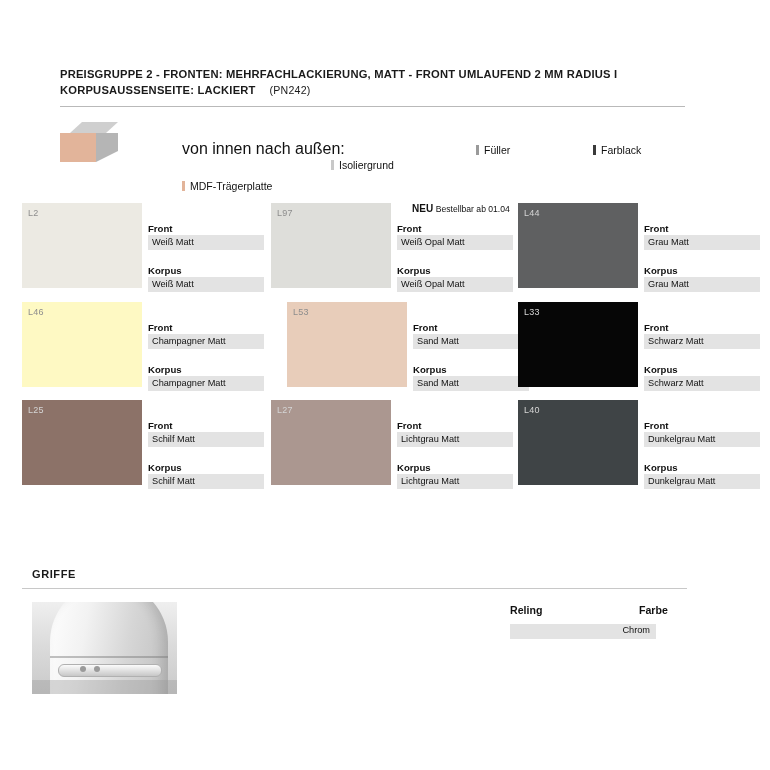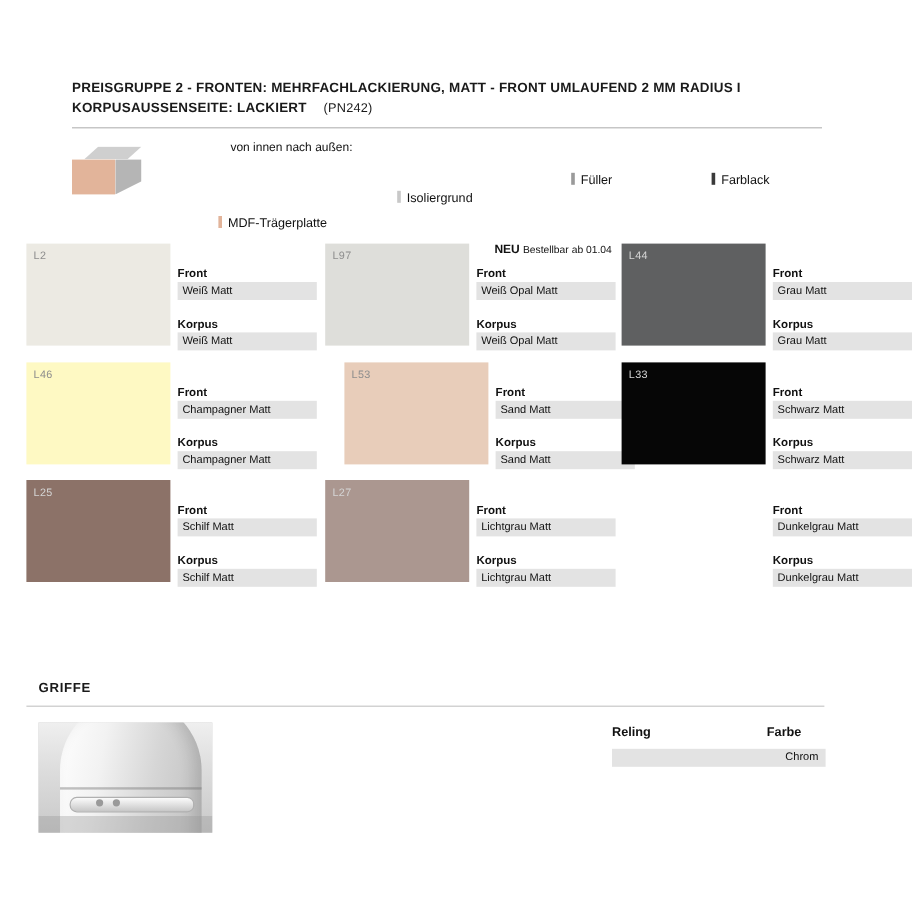--- a/index.html
+++ b/index.html
@@ -13,21 +13,21 @@
   .hrule{position:absolute;left:60px;top:106px;width:625px;height:1px;background:#b9b9b9;}
 
   
   .legend{position:absolute;left:60px;top:118px;width:625px;height:48px;}
   .cube{position:absolute;left:0;top:4px;width:58px;height:40px;}
   .cube .top{position:absolute;left:10px;top:0;width:48px;height:11px;background:#cfcfcf;
      clip-path:polygon(12px 0,48px 0,36px 11px,0 11px);}
   .cube .right{position:absolute;left:36px;top:11px;width:22px;height:29px;background:#b5b5b5;
      clip-path:polygon(0 0,22px -11px,22px 18px,0 29px);}
   .cube .front{position:absolute;left:0;top:11px;width:36px;height:29px;background:#e2b49a;}
-  .legend .intro{position:absolute;left:122px;top:0;font-size:10px;color:#111;margin-left:10px;}
+  .legend .intro{position:absolute;left:122px;top:22px;font-size:16px;color:#111;}
   .legend .item{position:absolute;top:26px;font-size:10.5px;color:#111;white-space:nowrap;}
   .legend .item .bar{display:inline-block;width:3px;height:10px;vertical-align:-1px;margin-right:5px;}
   .lg1{left:122px;margin-top:36px;} .lg2{left:271px;margin-top:15px;} .lg3{left:416px;} .lg4{left:533px;}
 
   
   .grid{position:absolute;left:22px;top:203px;width:726px;}
   .swatch-cell{position:absolute;width:242px;height:97px;}
   .chip{position:absolute;left:0;top:0;width:120px;height:85px;}
   .chip .code{position:absolute;left:6px;top:5px;font-size:9px;color:#8d8d8d;letter-spacing:.3px;}
   .chip.dark .code{color:#d5d5d5;}
@@ -47,21 +47,21 @@
   .handle-img .body{position:absolute;left:18px;top:-20px;width:118px;height:150px;border-radius:50% 50% 6px 6px/40% 40% 4px 4px;
      background:linear-gradient(100deg,#ffffff 0%,#f2f2f2 30%,#d6d6d6 62%,#bdbdbd 100%);box-shadow:inset -6px 0 12px rgba(0,0,0,.12);}
   .handle-img .seam{position:absolute;left:18px;top:54px;width:118px;height:2px;background:rgba(120,120,120,.45);}
   .handle-img .bar{position:absolute;left:26px;top:62px;width:102px;height:11px;border-radius:6px;
      background:linear-gradient(180deg,#fbfbfb,#c7c7c7);border:1px solid #b0b0b0;}
   .handle-img .knob{position:absolute;top:64px;width:6px;height:6px;border-radius:50%;background:#9a9a9a;}
   .handle-img .k1{left:48px;} .handle-img .k2{left:62px;}
   .handle-img .shadow{position:absolute;left:0;bottom:0;width:145px;height:14px;background:rgba(150,150,150,.35);}
   .grip-head{position:absolute;top:604px;font-size:10.6px;font-weight:bold;color:#111;}
   .gh1{left:510px;} .gh2{left:639px;}
-  .grip-row{position:absolute;left:510px;top:624px;width:178px;height:15px;background:#e3e3e3;}
+  .grip-row{position:absolute;left:510px;top:624px;width:146px;height:15px;background:#e3e3e3;}
   .grip-row .v{position:absolute;right:6px;top:1px;font-size:9.2px;color:#111;}
 </style>
 </head>
 <body>
 
 <div class="page">
 
   <div class="header">
     <div class="line1">PREISGRUPPE 2 - FRONTEN: MEHRFACHLACKIERUNG, MATT - FRONT UMLAUFEND 2 MM RADIUS I</div>
     <div class="line2">
@@ -180,20 +180,23 @@
         </div>
       <div class="meta">
         <div class="lab">Front</div>
         <div class="val">Lichtgrau Matt</div>
         <div class="lab second">Korpus</div>
         <div class="val">Lichtgrau Matt</div>
       </div>
     </div>
 
     <div class="swatch-cell" style="left:496px;top:197px;">
+      <div class="chip dark" style="background:#3f4446">
+        <span class="code">L40</span>
+        </div>
       <div class="meta">
         <div class="lab">Front</div>
         <div class="val">Dunkelgrau Matt</div>
         <div class="lab second">Korpus</div>
         <div class="val">Dunkelgrau Matt</div>
       </div>
     </div>
   </div>
 
   <div class="griffe-title">GRIFFE</div>

